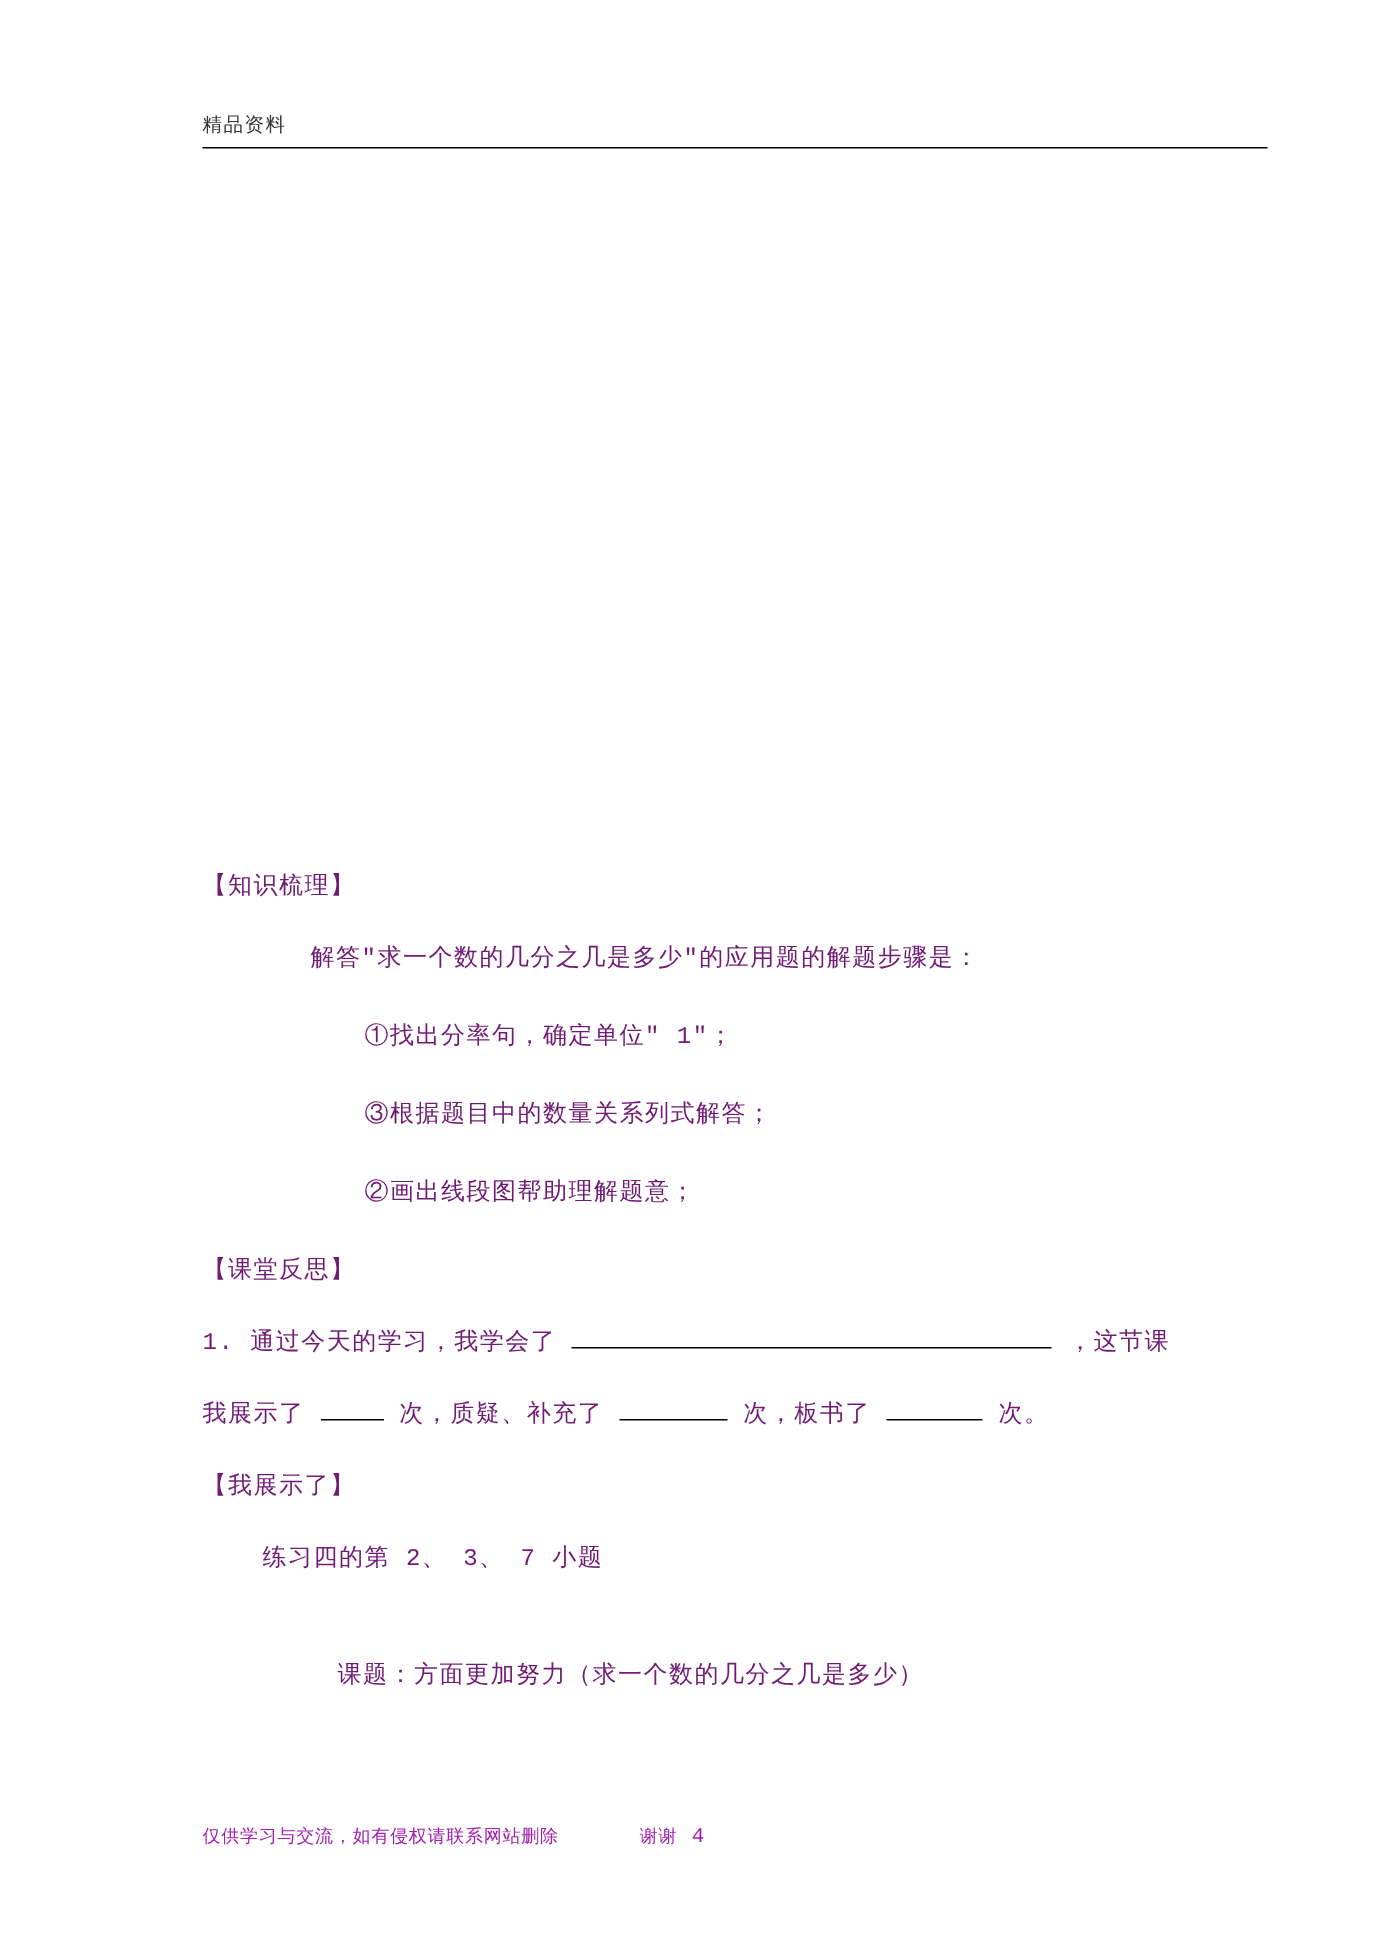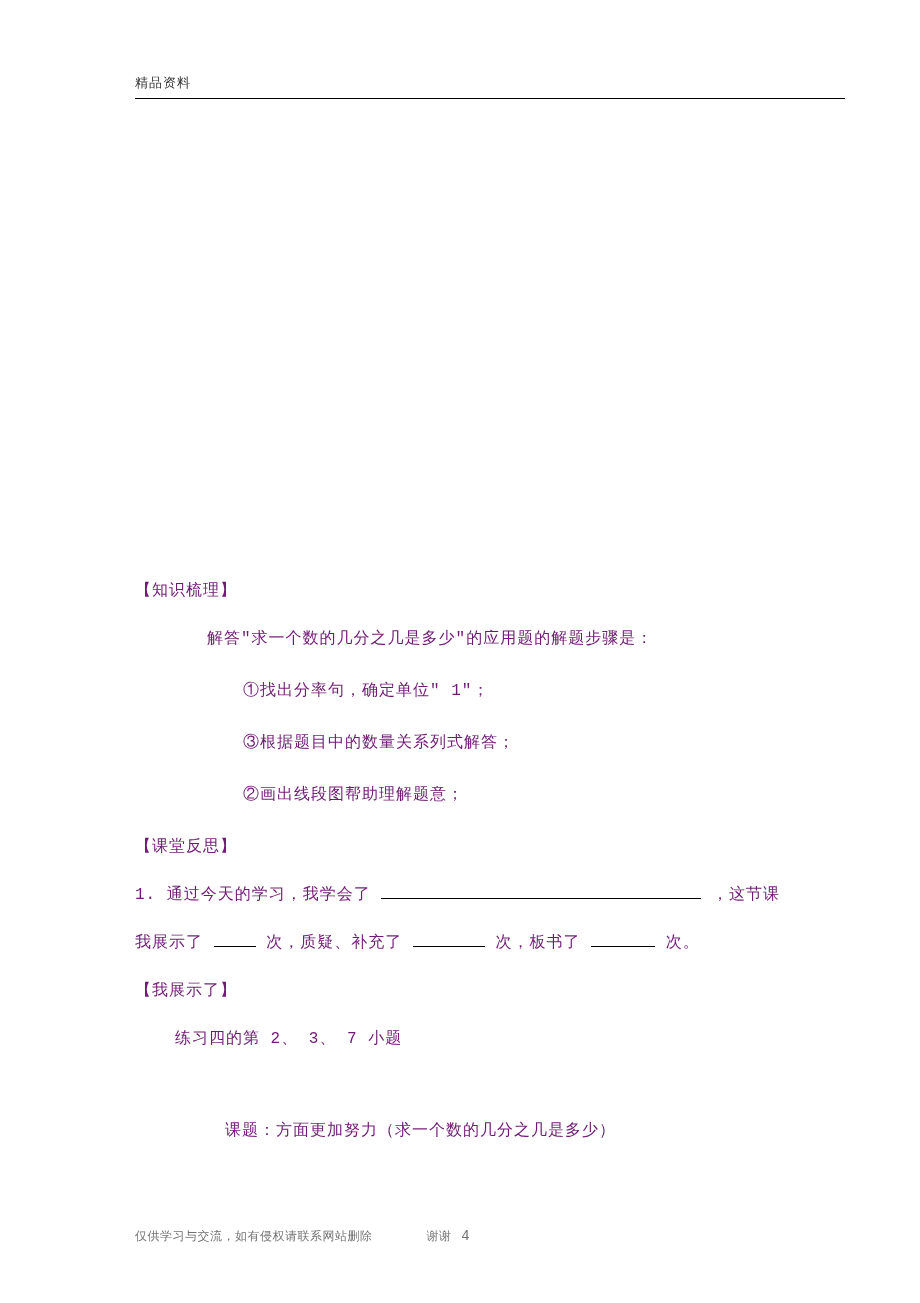--- a/index.html
+++ b/index.html
@@ -47,28 +47,28 @@
   height: 1em;
   vertical-align: baseline;
   position: relative;
   top: 0;
 }
 .blank-lg { width: 320px; }
 .blank-sm { width: 42px; }
 .blank-md1 { width: 72px; }
 .blank-md2 { width: 64px; }
 .blank-md3 { width: 180px; }
-.hw-line { padding-left: 40px; margin-top: 6px; margin-bottom: 68px; letter-spacing: 1px; }
+.hw-line { padding-left: 40px; margin-top: 6px; margin-bottom: 54px; letter-spacing: 1px; }
 .title-line { text-align: left; padding-left: 90px; letter-spacing: 1px; }
 .footer {
   position: absolute;
   left: 135px;
-  bottom: 58px;
+  bottom: 70px;
   font-size: 12px;
-  color: #737373;
+  color: #a21caf;
   letter-spacing: 0.5px;
 }
 .footer .pagenum {
   font-size: 14px;
   margin-left: 2px;
 }
 .gap-top { }
 </style>
 </head>
 <body>

